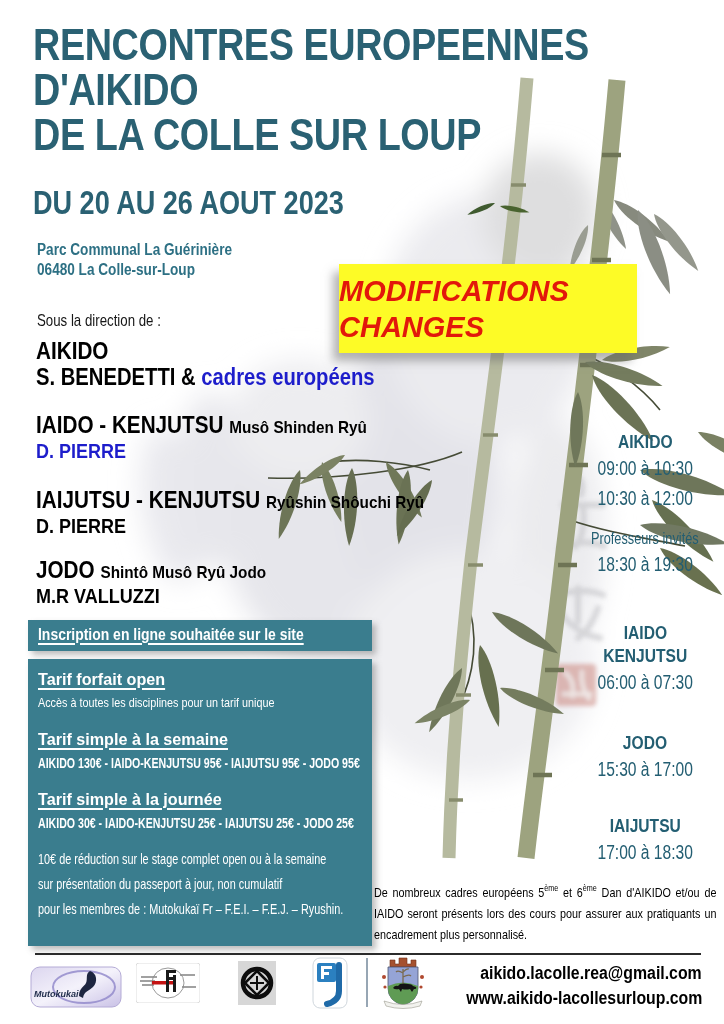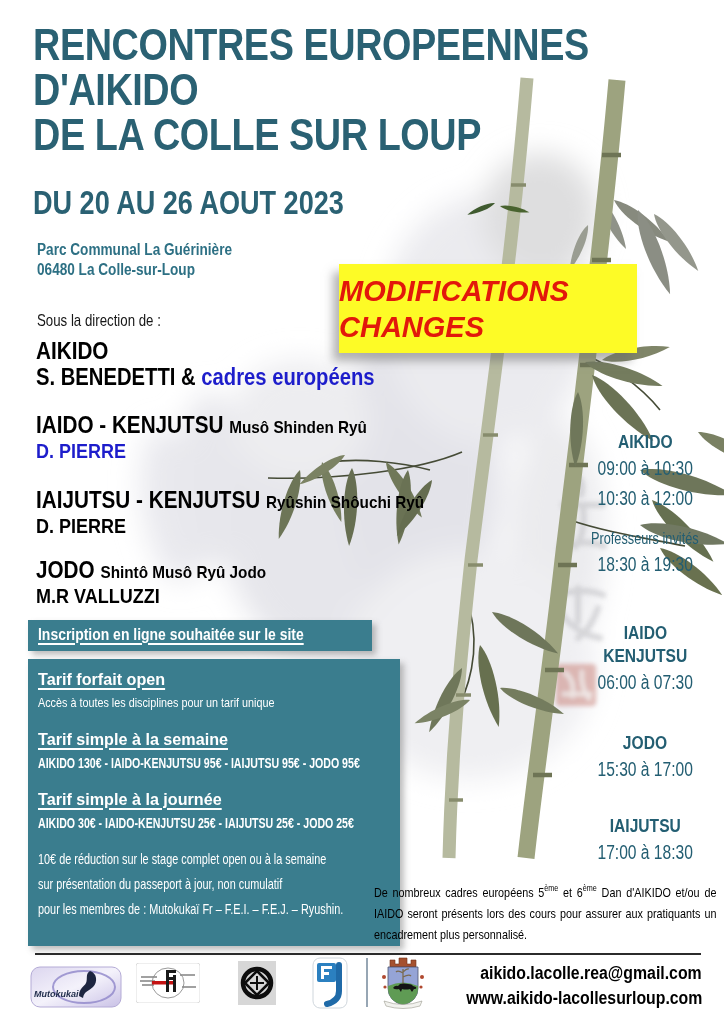--- a/index.html
+++ b/index.html
@@ -47,21 +47,21 @@
   .s-time  { font-size:20px; line-height:30px; }
   .s-guest { font-size:17px; line-height:24px; margin-top:14px; }
   .mt44 { margin-top:44px; } .mt34 { margin-top:34px; } .mt30 { margin-top:30px; }
 
   
   .insc-bar { left:28px; top:620px; width:344px; height:31px; background:#3a7d8e;
               box-shadow:4px 4px 6px rgba(110,110,110,.45);
               color:#fff; font-weight:bold; font-size:17px;
               padding:5px 0 0 10px; box-sizing:border-box; z-index:2; }
   .insc-bar span { text-decoration:underline; text-underline-offset:3px; text-decoration-thickness:2px; }
-  .price-box { left:28px; top:659px; width:372px; height:287px; background:#3a7d8e;
+  .price-box { left:28px; top:659px; width:344px; height:287px; background:#3a7d8e;
                box-shadow:4px 4px 6px rgba(110,110,110,.45);
                color:#fff; padding:10px 0 0 10px; box-sizing:border-box; z-index:2; }
   .p-title { font-size:17px; font-weight:bold; line-height:22px; }
   .p-title span { text-decoration:underline; text-underline-offset:3px; text-decoration-thickness:2px; }
   .p-desc  { font-size:13.5px; line-height:24px; }
   .p-caps  { font-size:14.5px; font-weight:bold; line-height:24px; }
   .gap14 { height:14px; } .gap12 { height:12px; }
   .p-disc { font-size:14.5px; line-height:25px; }
 
   

